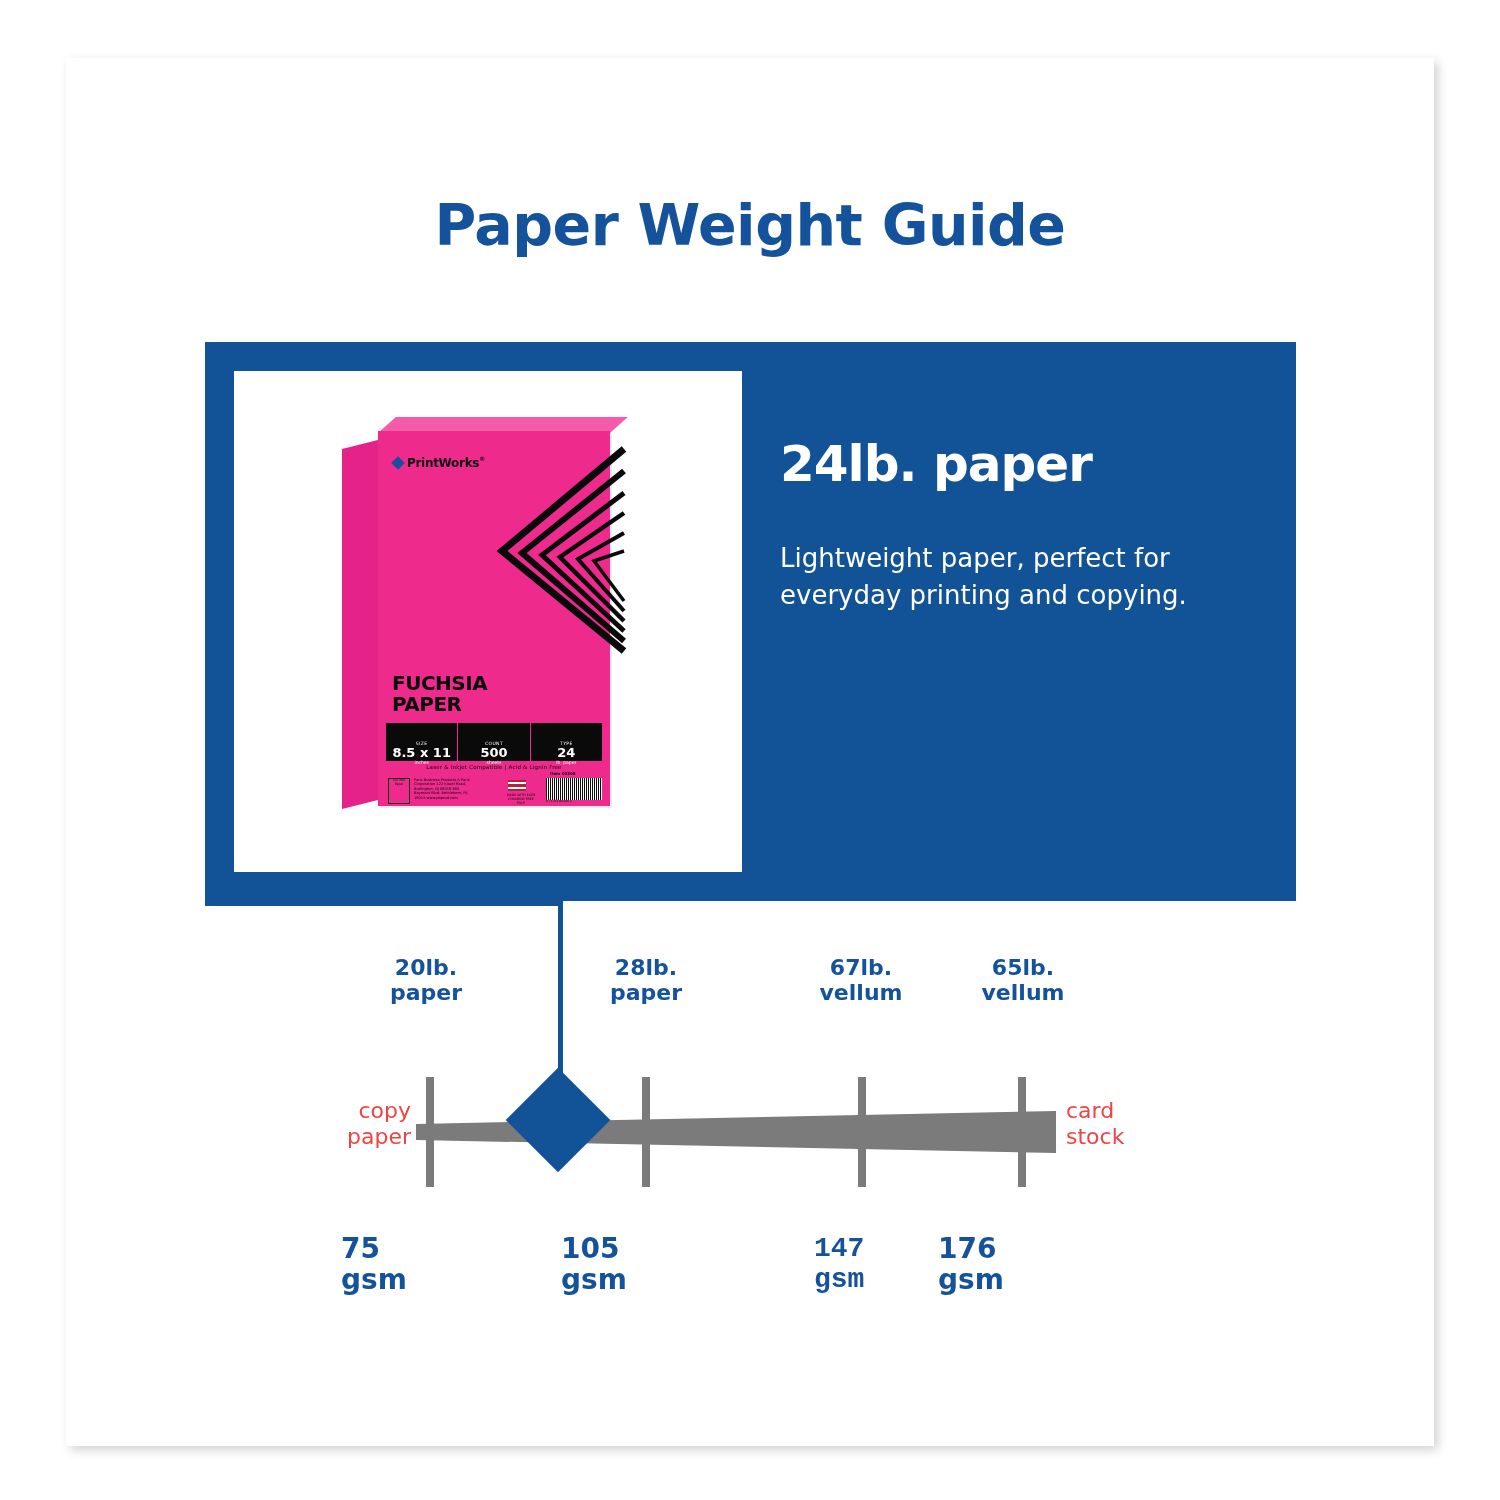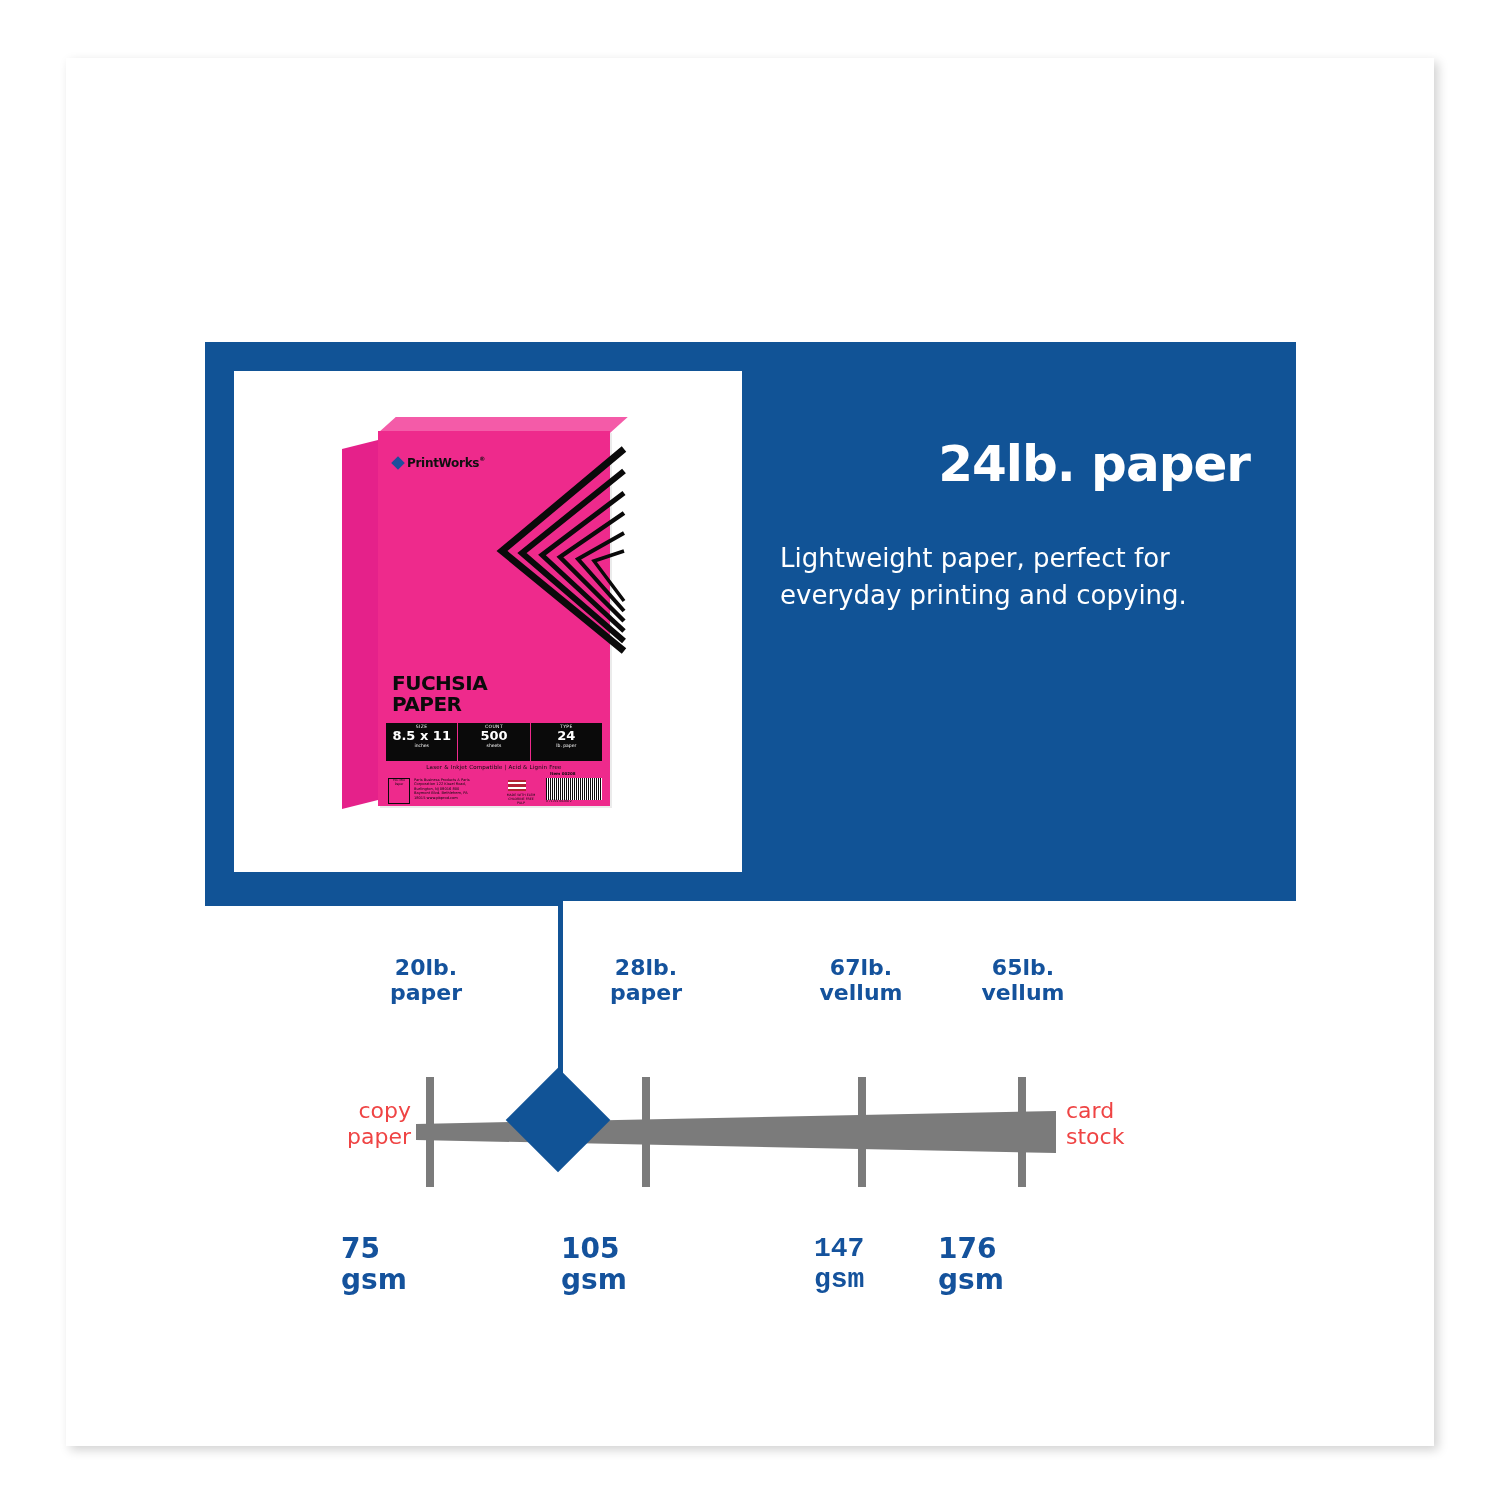--- a/index.html
+++ b/index.html
@@ -56,21 +56,20 @@
     left: 575px;
     top: 94px;
     width: 470px;
     color: #ffffff;
   }
   .hero-weight {
     font-size: 50px;
     font-weight: bold;
     line-height: 1.12;
     letter-spacing: -1px;
-    text-align: right;
   }
   .hero-desc {
     margin-top: 48px;
     font-size: 26px;
     line-height: 1.42;
     font-weight: normal;
   }
 
   
   .ream {
@@ -151,21 +150,21 @@
     top: 292px;
     width: 216px;
     height: 38px;
     background: #0a0a0a;
     color: #ffffff;
     display: flex;
   }
   .ream .specbar .cell {
     flex: 1;
     text-align: center;
-    padding-top: 1px;
+    padding-top: 18px;
     border-right: 1px solid #ee2a8c;
   }
   .ream .specbar .cell:last-child { border-right: none; }
   .ream .specbar .k { font-size: 4.5px; letter-spacing: 0.4px; }
   .ream .specbar .v { font-size: 13px; font-weight: bold; line-height: 1.1; }
   .ream .specbar .u { font-size: 4.5px; }
   .ream .strip {
     position: absolute;
     left: 8px;
     top: 333px;
@@ -273,20 +272,21 @@
     font-size: 22px;
     color: #ef4444;
     line-height: 1.2;
   }
 </style>
 </head>
 <body>
 
 <div class="page">
 
+  <div class="title">Paper Weight Guide</div>
 
   <div class="hero">
 
     <div class="hero-imgbox">
       <div class="ream">
         <div class="side"></div>
         <div class="topedge"></div>
         <div class="front">
 
           <div class="brand">

